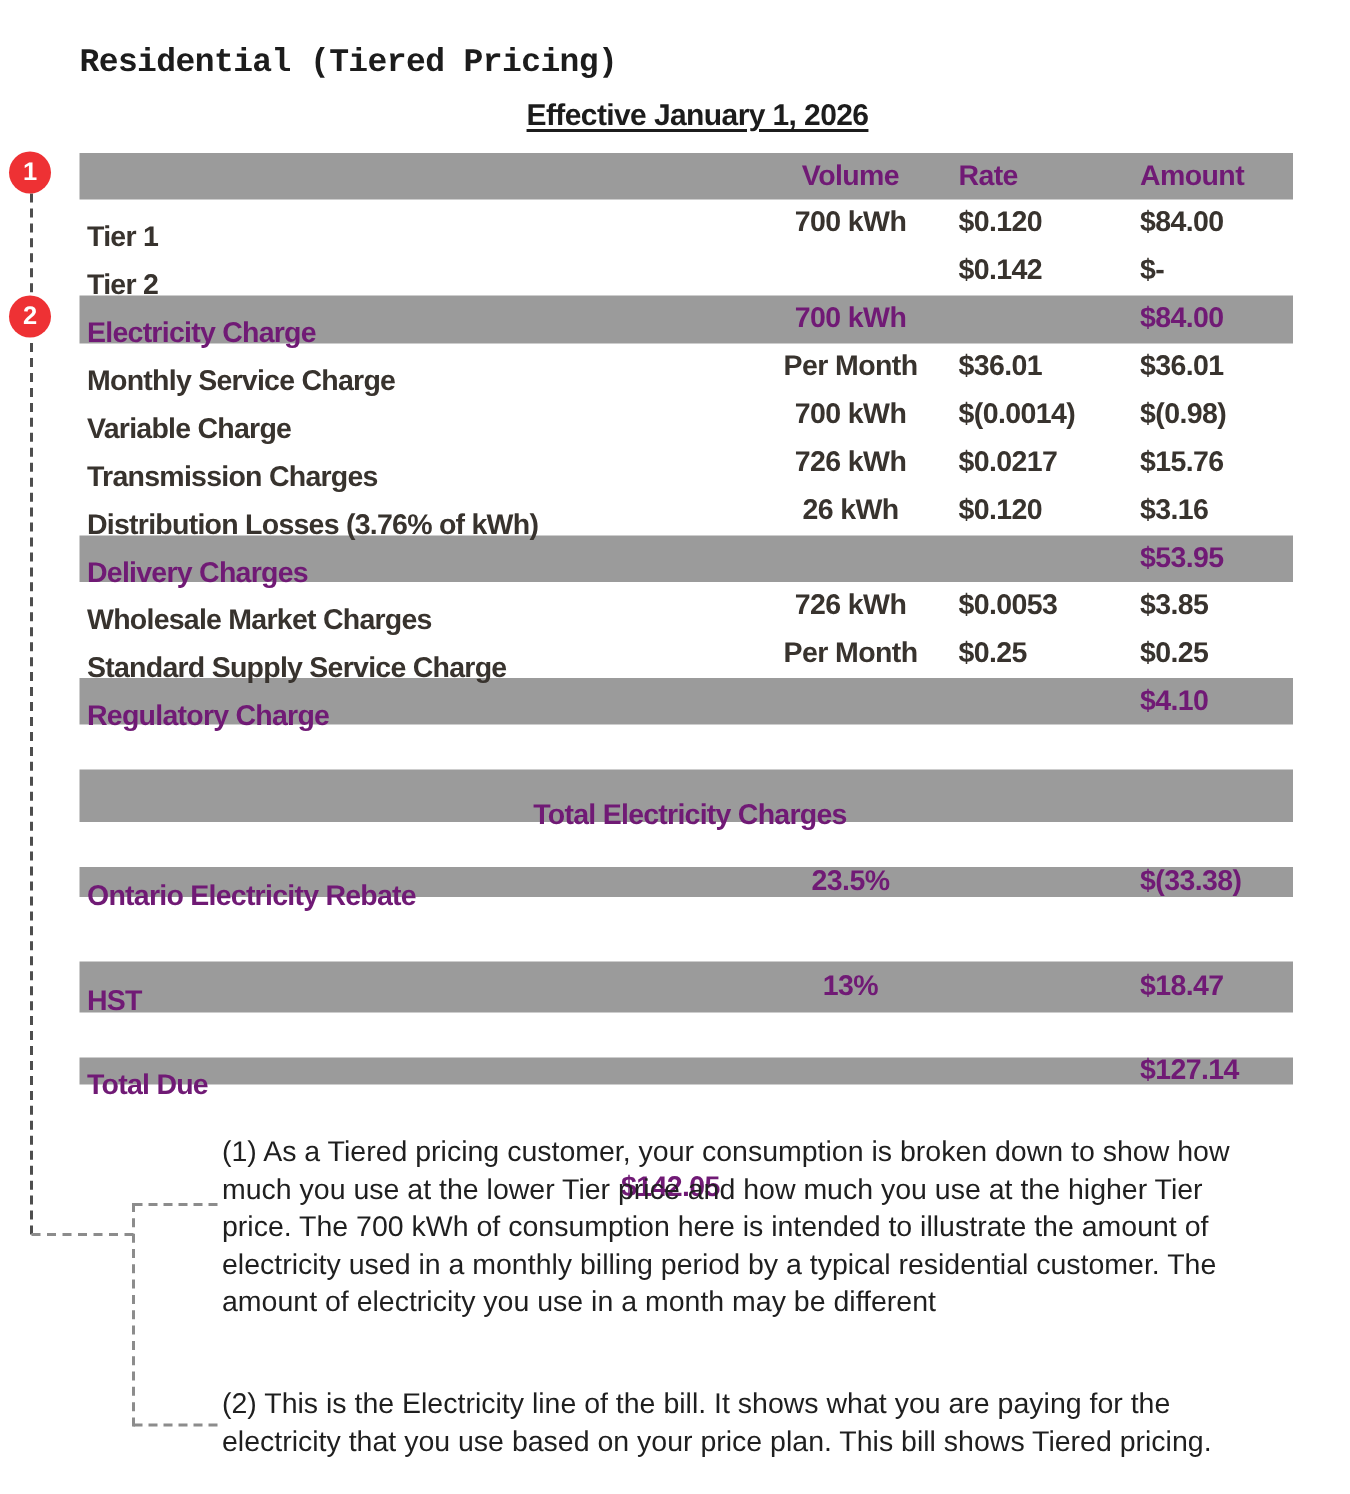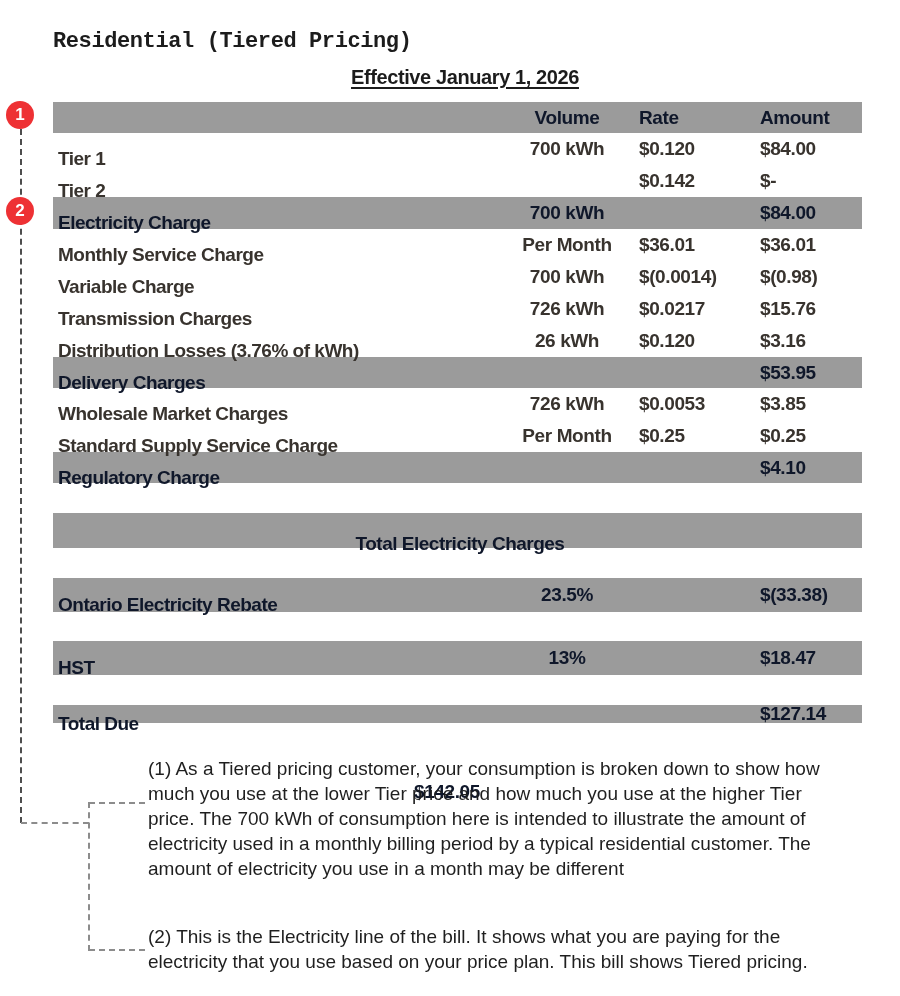--- a/index.html
+++ b/index.html
@@ -17,21 +17,21 @@
     position:absolute; left:59px; top:66px; width:812px; text-align:center;
     font-size:20px; font-weight:700; color:#1c1c1c; letter-spacing:-0.4px;
     text-decoration:underline; text-decoration-thickness:2px; text-underline-offset:3px;
   }
 
   
   .bill { position:absolute; left:53px; top:102px; width:809px; }
   .row { display:flex; align-items:center; box-sizing:border-box; }
   .h31 { height:31px; } .h32 { height:32px; }
   .bar { background:#9b9b9b; }
-  .bar .c-label, .bar .c-vol, .bar .cur, .bar .val { color:#0f172a; font-weight:700; }
+  .bar .c-label, .bar .c-vol, .bar .cur, .bar .val { color:#701a75; font-weight:700; }
   .body-row .c-label, .body-row .c-vol, .body-row .cur, .body-row .val {
     color:#38332e; font-weight:700;
   }
   .c-label { flex:1 1 auto; padding-left:5px; font-size:19px; letter-spacing:-0.5px; white-space:nowrap;margin-top:20px; }
   .c-vol   { flex:0 0 120px; width:120px; text-align:center; font-size:19px; letter-spacing:-0.4px; white-space:nowrap; }
   .c-rate  { flex:0 0 106px; width:106px; margin-left:12px; display:flex; font-size:19px; letter-spacing:-0.4px; }
   .c-amt   { flex:0 0 100px; width:100px; margin-left:15px; margin-right:2px; display:flex; font-size:19px; letter-spacing:-0.4px; }
   .cur { text-align:left; }
   .val { flex:1 1 auto; text-align:left; white-space:nowrap; }
   .val.dash { padding-right:18px; }
@@ -218,21 +218,21 @@
         <div class="c-label">Total Electricity Charges</div>
         <div class="c-vol"></div>
         <div class="c-rate">
           <span class="val"></span>
         </div>
         <div class="c-amt">
           <span class="cur">$</span>
           <span class="val">142.05</span>
         </div>
       </div>
-      <div class="row bar summary-bar" style="top: 578px; height: 34px;">
+      <div class="row bar summary-bar" style="top: 578px; height: 20px;">
         <div class="c-label">Ontario Electricity Rebate</div>
         <div class="c-vol">23.5%</div>
         <div class="c-rate">
           <span class="val"></span>
         </div>
         <div class="c-amt">
           <span class="cur">$</span>
           <span class="val">(33.38)</span>
         </div>
       </div>

